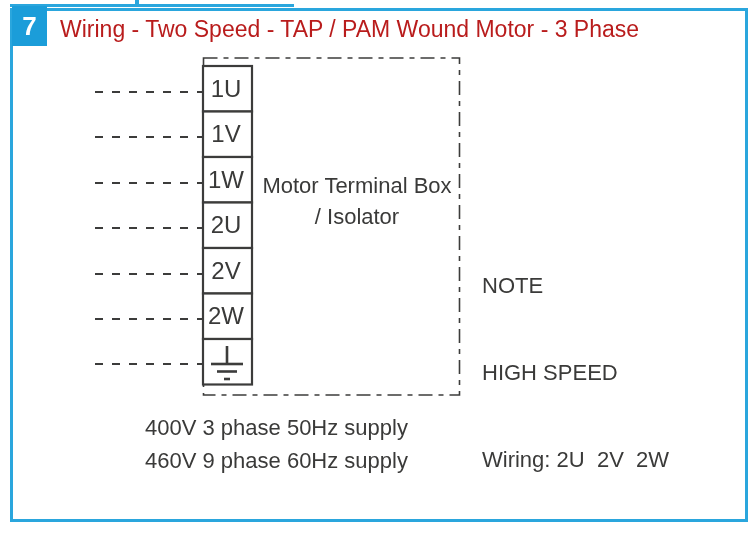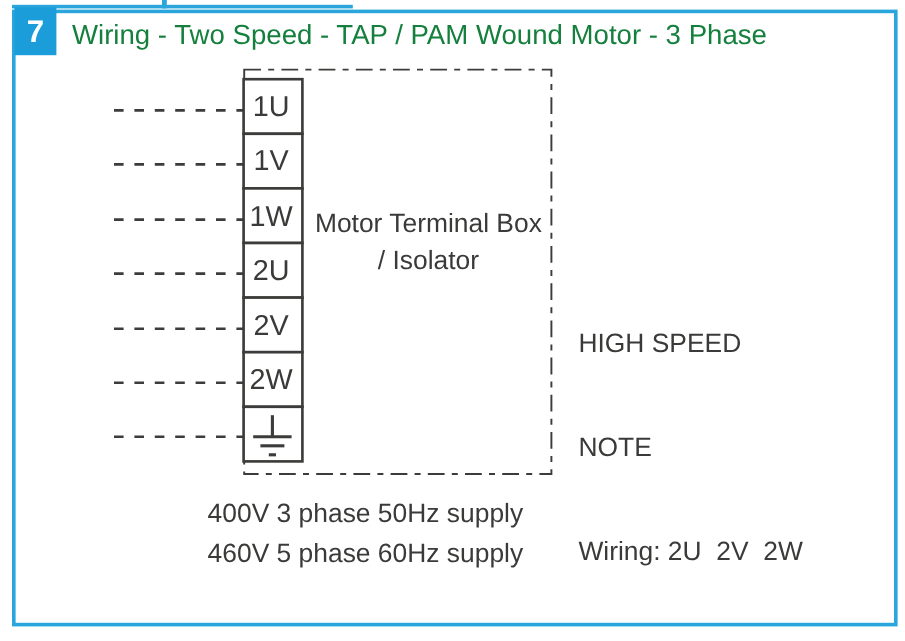--- a/index.html
+++ b/index.html
@@ -23,36 +23,35 @@
   
   .badge{
     position:absolute;left:12px;top:6px;width:35px;height:40px;
     background:#1b9dd9;color:#ffffff;
     display:flex;align-items:center;justify-content:center;
     font-size:26px;font-weight:600;
   }
   .title{
     position:absolute;left:60px;top:14px;width:660px;height:30px;
     font-size:23px;line-height:30px;white-space:nowrap;
-    color:#15803d;
+    color:#b91c1c;
   }
   
   .diagram{position:absolute;left:0;top:0;width:754px;height:534px;}
   
   .note{
     position:absolute;left:482px;top:213px;
     font-size:22px;line-height:29px;white-space:pre;
     color:#3a3a39;
   }
   
   .supply-list{
     position:absolute;left:145px;top:411px;
     font-size:22px;line-height:33px;white-space:nowrap;
     color:#3a3a39;
-    margin-left:28px;
   }
 </style>
 </head>
 <body>
 
 <div class="page">
 
   <div class="artifact-line"></div>
   <div class="artifact-tick"></div>
   <div class="frame"></div>
@@ -100,27 +99,27 @@
       <line x1="224" y1="379" x2="230" y2="379"></line>
     </g>
 
     <g fill="#3a3a39" font-family="Liberation Sans, sans-serif" font-size="22" text-anchor="middle">
       <text x="357" y="193">Motor Terminal Box</text>
       <text x="357" y="224">/ Isolator</text>
     </g>
   </svg>
 
   <div class="note">
+    <div>NOTE</div>
     <div>HIGH SPEED</div>
-    <div>NOTE</div>
     <div>Wiring: 2U  2V  2W</div>
     <div>LINK:    1U  1V  1W</div>
     
     
     
   </div>
 
   <div class="supply-list">
     <div>400V 3 phase 50Hz supply</div>
-    <div>460V 5 phase 60Hz supply</div>
+    <div>460V 9 phase 60Hz supply</div>
   </div>
 
 </div>
 
 </body></html>

